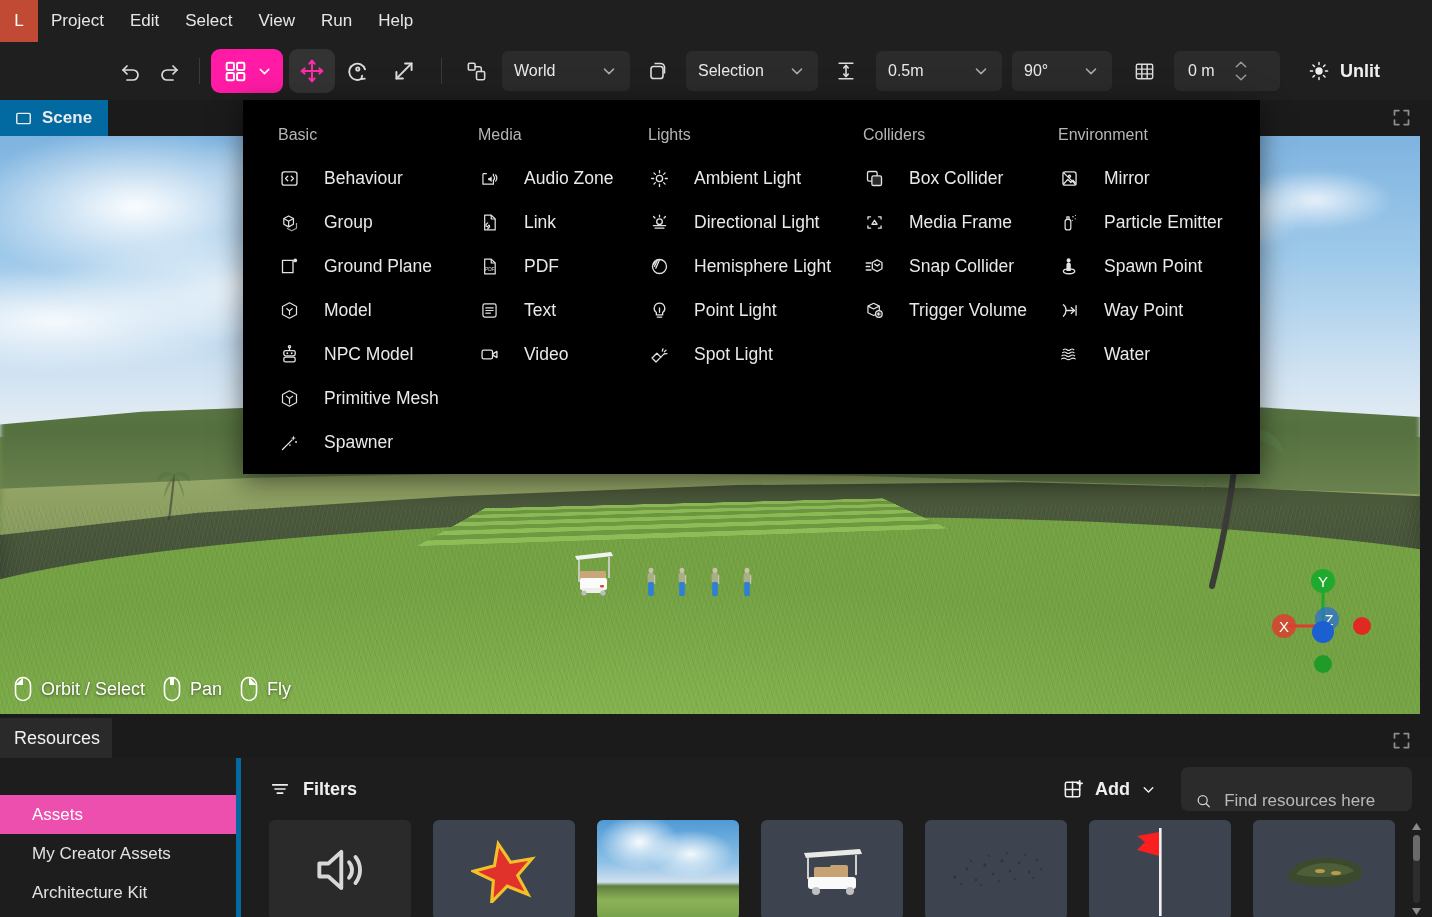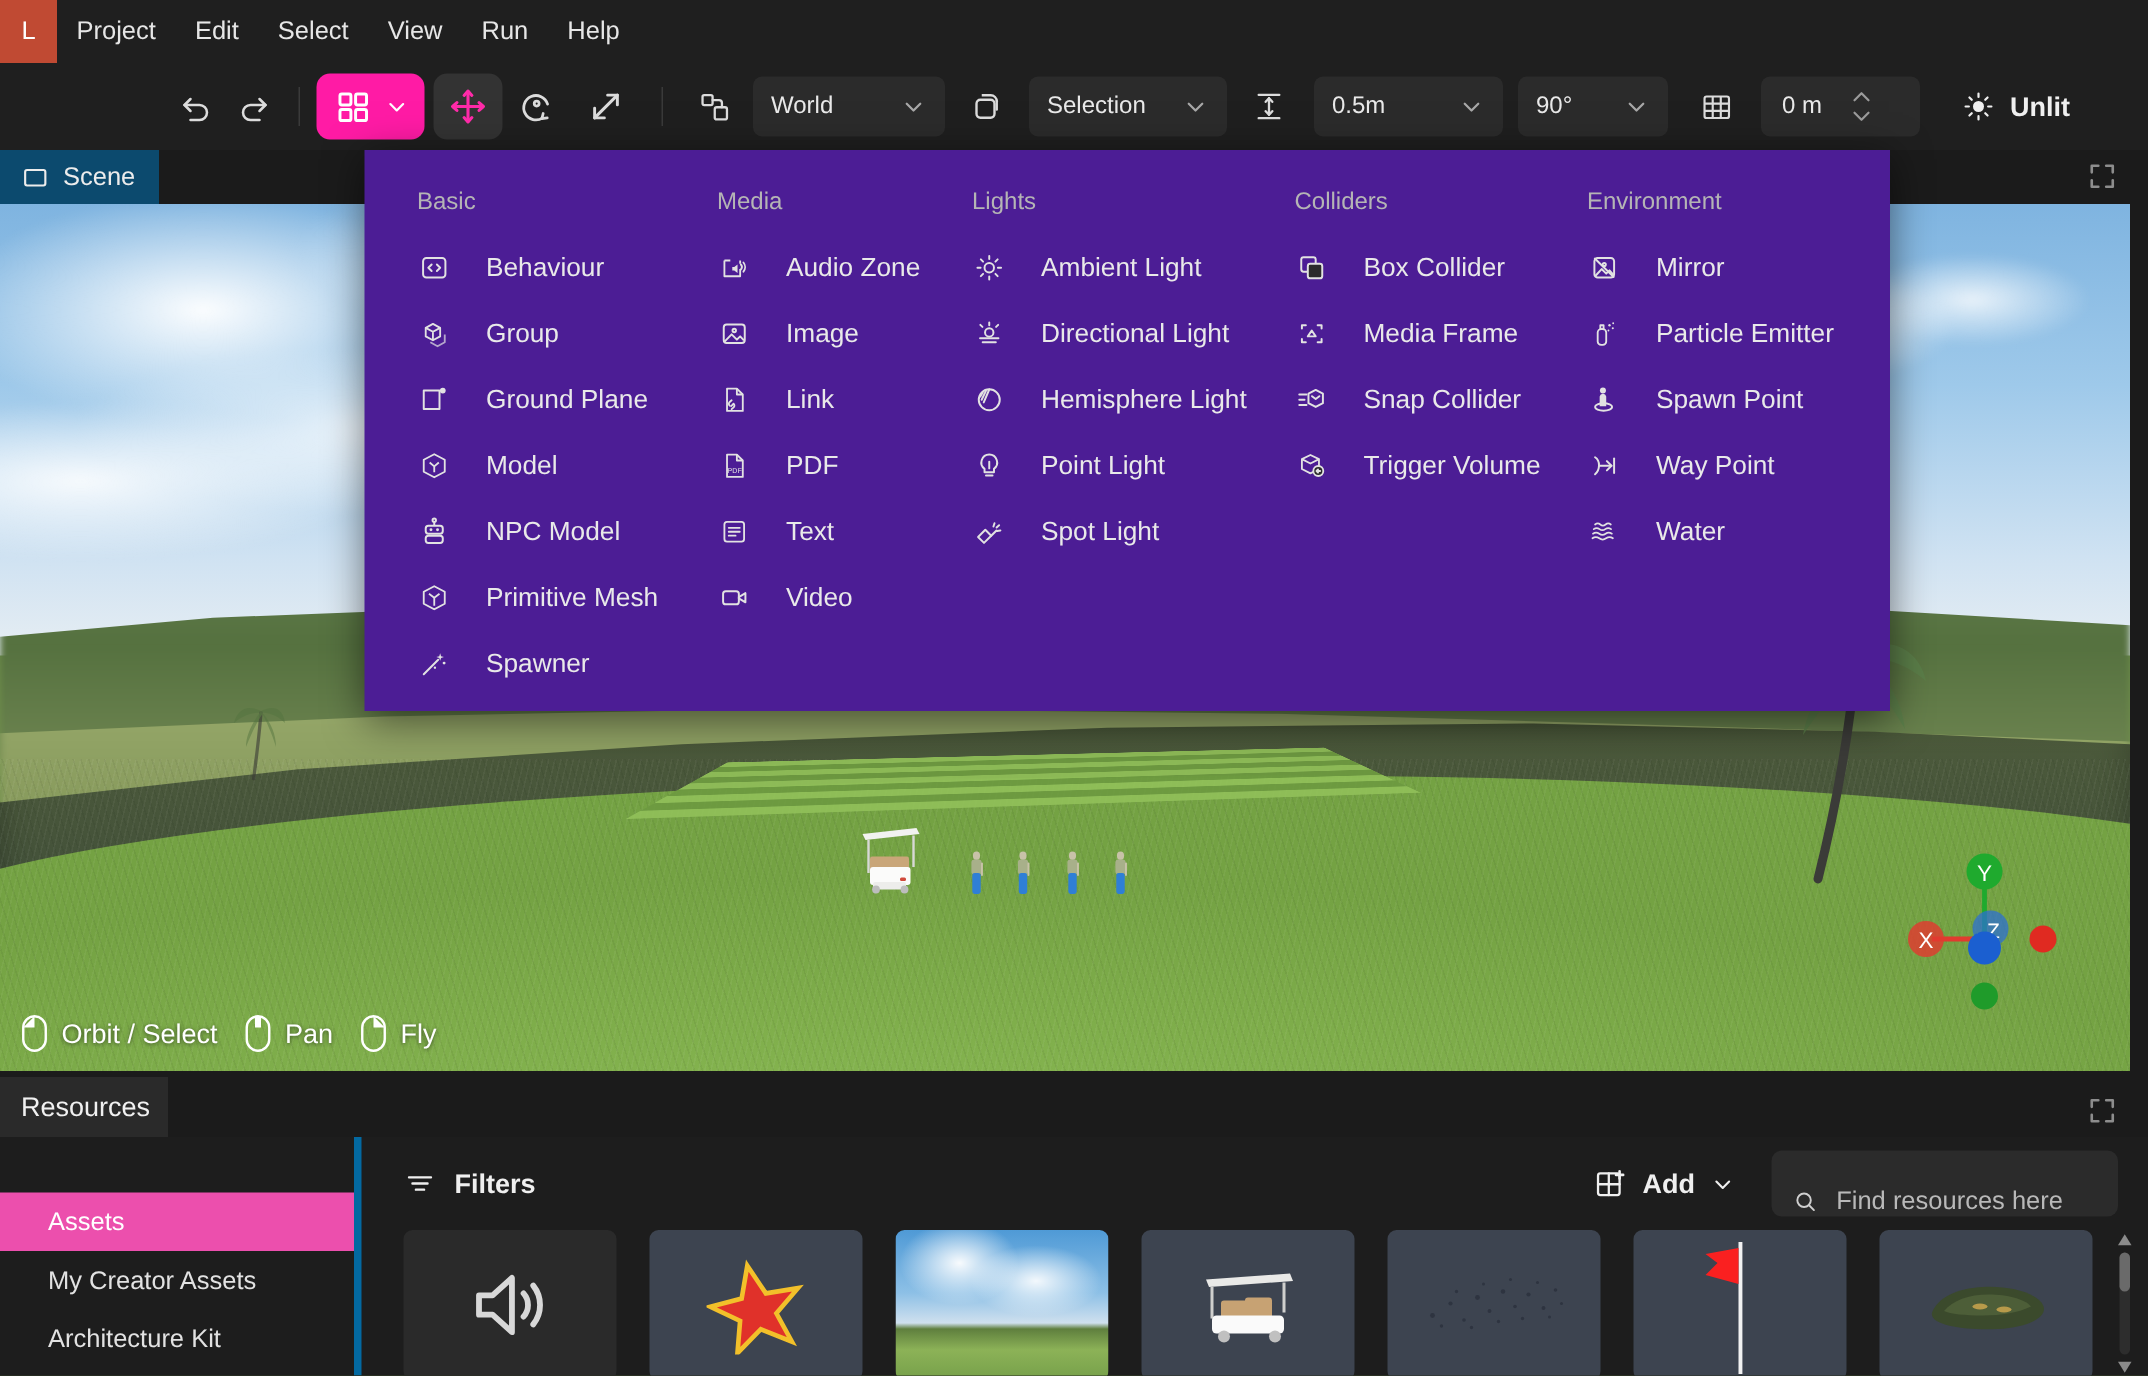--- a/index.html
+++ b/index.html
@@ -75,22 +75,22 @@
     font-size: 18px; font-weight: bold; color: #efefef; padding: 0 6px;
   }
 
   
   .scene-tabbar {
     position: absolute; left: 0; top: 100px; width: 1432px; height: 36px;
     background: #1b1b1b;
   }
   .scene-tab {
     position: absolute; left: 0; top: 0; height: 36px;
-    background: #0c4a6e; display: flex; align-items: center;
-    gap: 9px; padding: 0 16px 0 14px; font-size: 17px; color: #ececec;
+    background: #0369a1; display: flex; align-items: center;
+    gap: 9px; padding: 0 16px 0 14px; font-size: 17px; color: #ececec; font-weight: bold;
   }
   .viewport-expand {
     position: absolute; right: 20px; top: 7px;
     color: #8d8d8d; display: flex;
   }
 
   
   .viewport {
     position: absolute; left: 0; top: 136px; width: 1420px; height: 578px;
     overflow: hidden; background: #6f8f4a;
@@ -174,21 +174,21 @@
   
   .nav-hints {
     position:absolute; left:14px; bottom:12px; display:flex; align-items:center; gap:9px;
     color:#ffffff; font-size:18px; text-shadow: 0 1px 3px rgba(0,0,0,.55);
   }
   .nav-hints .lbl { margin-right:9px; }
 
   
   .add-menu {
     position:absolute; left:243px; top:100px; width:1017px; height:374px;
-    background:#4c1d95; box-shadow: 0 6px 26px rgba(0,0,0,.55);
+    background:#000000; box-shadow: 0 6px 26px rgba(0,0,0,.55);
     padding: 18px 0 0 0; display:flex; z-index: 40;
   }
   .menu-col { padding: 0 0 0 26px; }
   .menu-col.c0 { width: 200px; }
   .menu-col.c1 { width: 170px; }
   .menu-col.c2 { width: 215px; }
   .menu-col.c3 { width: 195px; }
   .menu-col.c4 { width: 220px; }
   .col-title {
     font-size: 16px; color:#b5b5b5; margin: 8px 0 12px 9px; font-weight: 400;
@@ -650,30 +650,20 @@
         <span class="mi">
           <svg width="21" height="21" viewBox="0 0 24 24" fill="none" stroke="currentColor" stroke-width="1.4" stroke-linejoin="round">
               <path d="M4.5 6.5 V18.5 H16.5 V13"></path>
               <path d="M4.5 6.5 H9 M16.5 6.5 V9"></path>
               <path d="M10.5 11.5 H12 L14.5 9.5 V16 L12 14 H10.5 Z" fill="currentColor" stroke="none"></path>
               <path d="M17 9.5 a3 3 0 0 1 0 4" stroke-linecap="round"></path>
               <path d="M19 8 a5.5 5.5 0 0 1 0 7" stroke-linecap="round"></path>
             </svg>
         </span>
         <span>Audio Zone</span>
-      </div>
-      <div class="menu-row">
-        <span class="mi">
-          <svg width="21" height="21" viewBox="0 0 24 24" fill="none" stroke="currentColor" stroke-width="1.5" stroke-linejoin="round">
-              <rect x="4" y="5" width="16" height="14" rx="2.2"></rect>
-              <circle cx="12" cy="9.5" r="1.3"></circle>
-              <path d="M4.6 18 L10 12.5 L14 16.5 L16.5 14 L19.4 17"></path>
-            </svg>
-        </span>
-        <span>Image</span>
       </div>
       <div class="menu-row">
         <span class="mi">
           <svg width="21" height="21" viewBox="0 0 24 24" fill="none" stroke="currentColor" stroke-width="1.4" stroke-linejoin="round">
               <path d="M6.5 3.5 H14 L18.5 8 V20.5 H6.5 Z"></path>
               <path d="M14 3.5 V8 H18.5"></path>
               <path d="M8.5 16.5 a1.9 1.9 0 0 1 0-2.8 L10 12.4" stroke-linecap="round"></path>
               <path d="M11.5 15 a1.9 1.9 0 0 1 0 2.8 L10 19.2" stroke-linecap="round"></path>
               <path d="M9.6 16.9 L11.2 15.3" stroke-linecap="round"></path>
             </svg>

